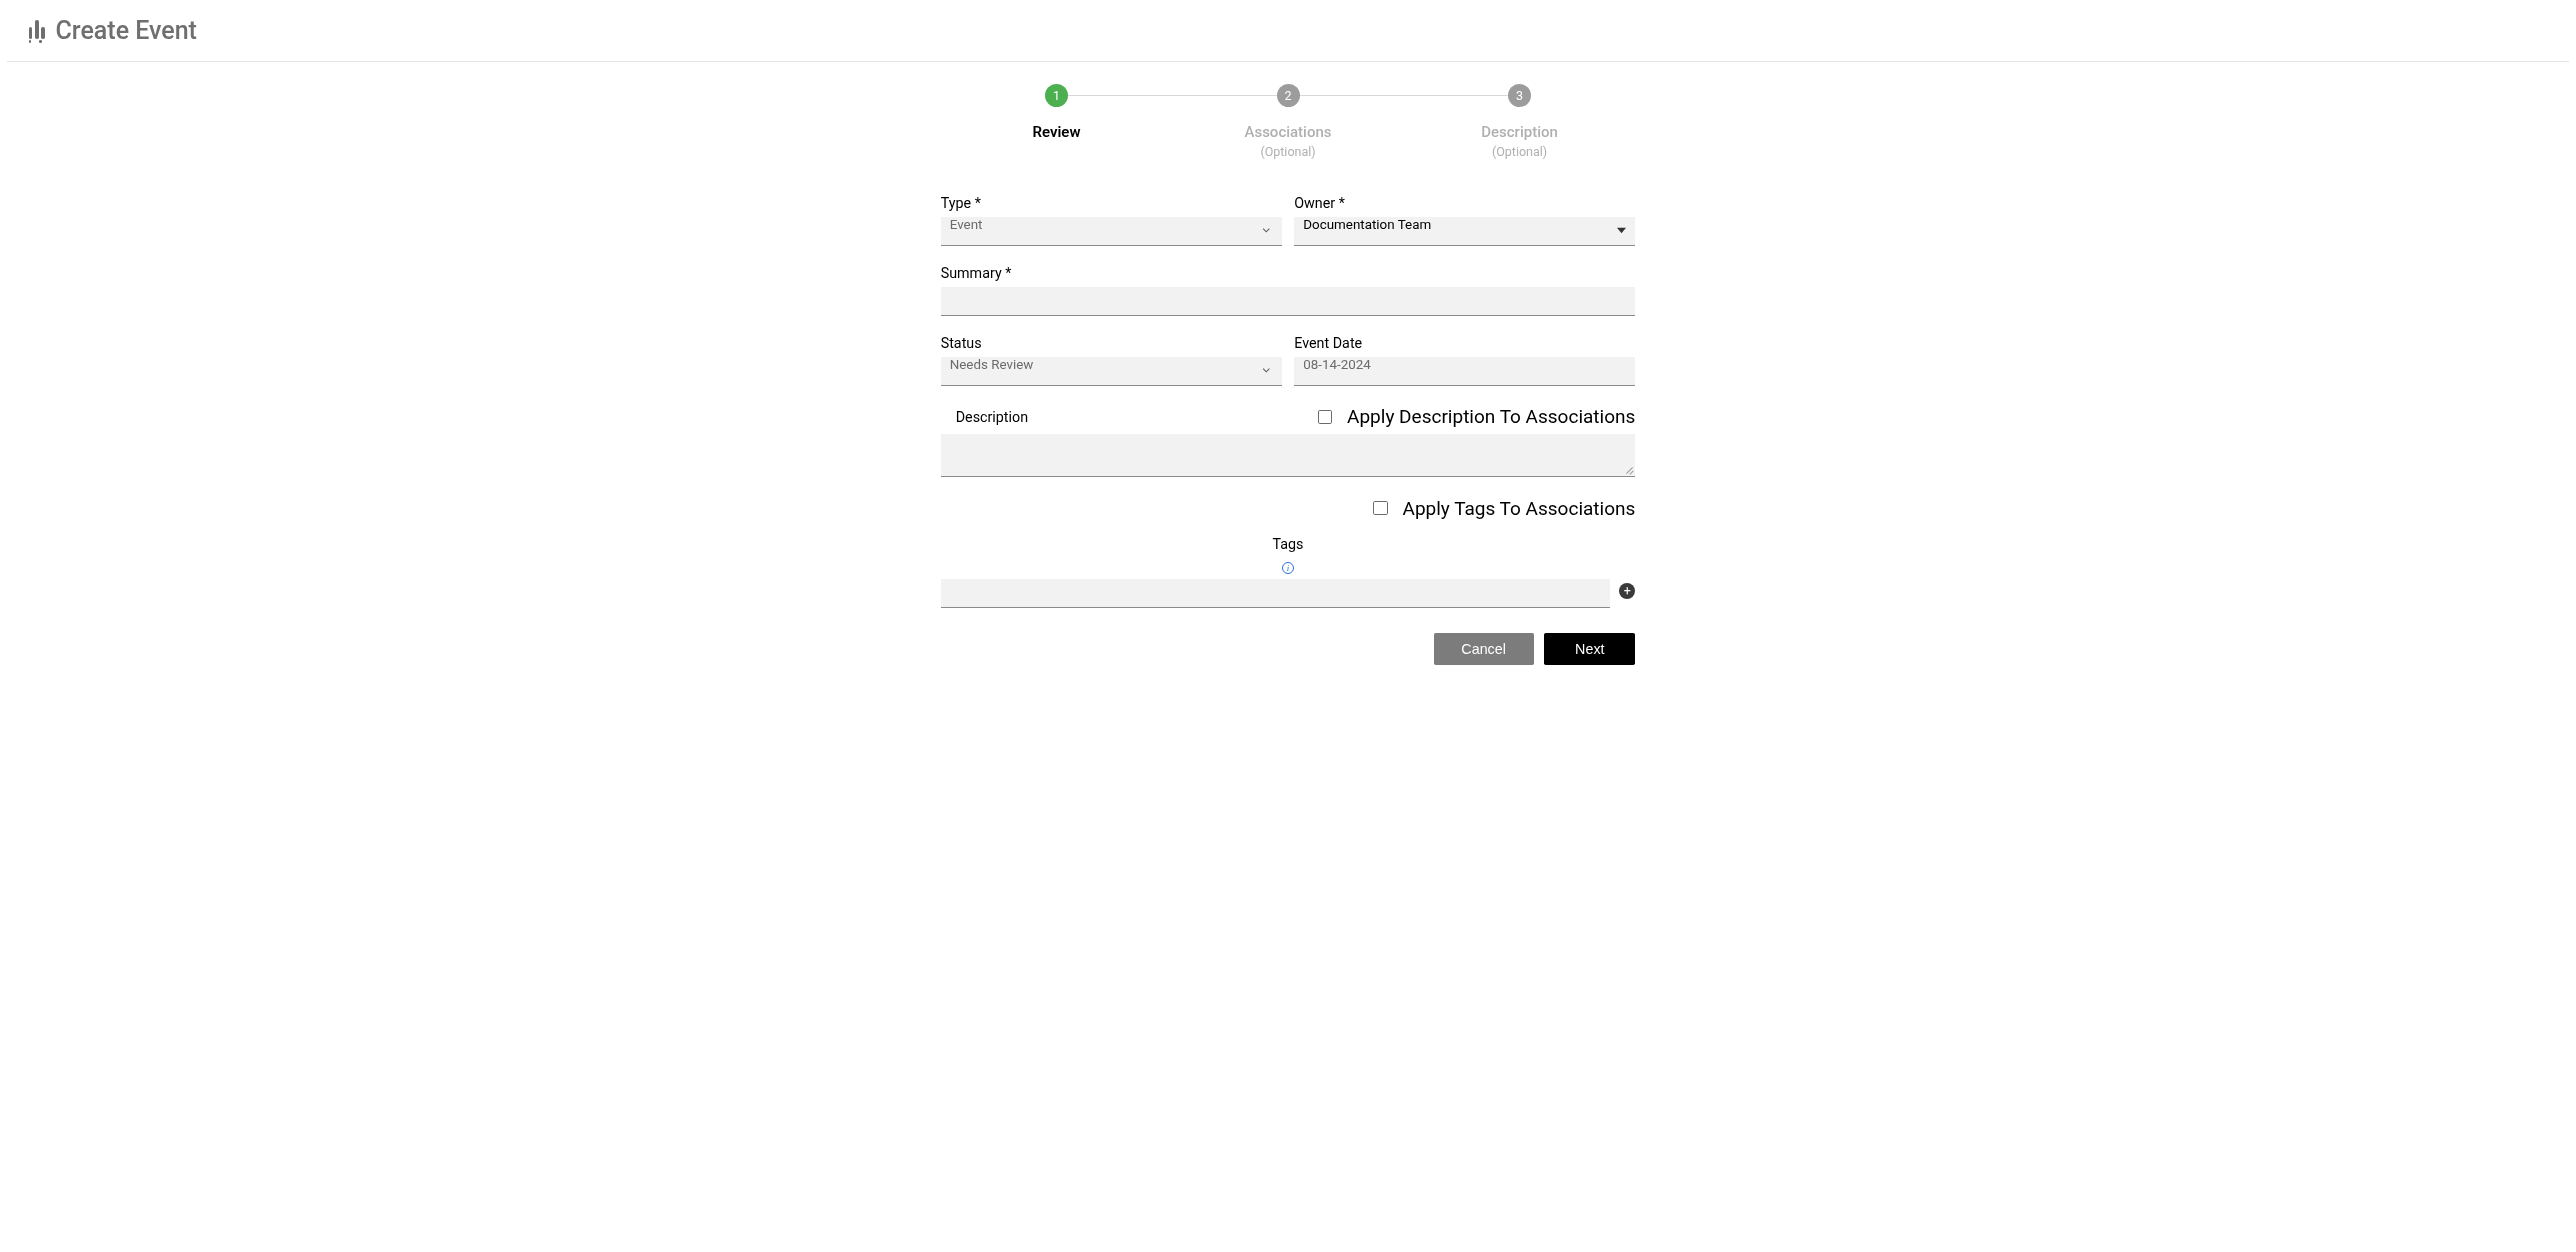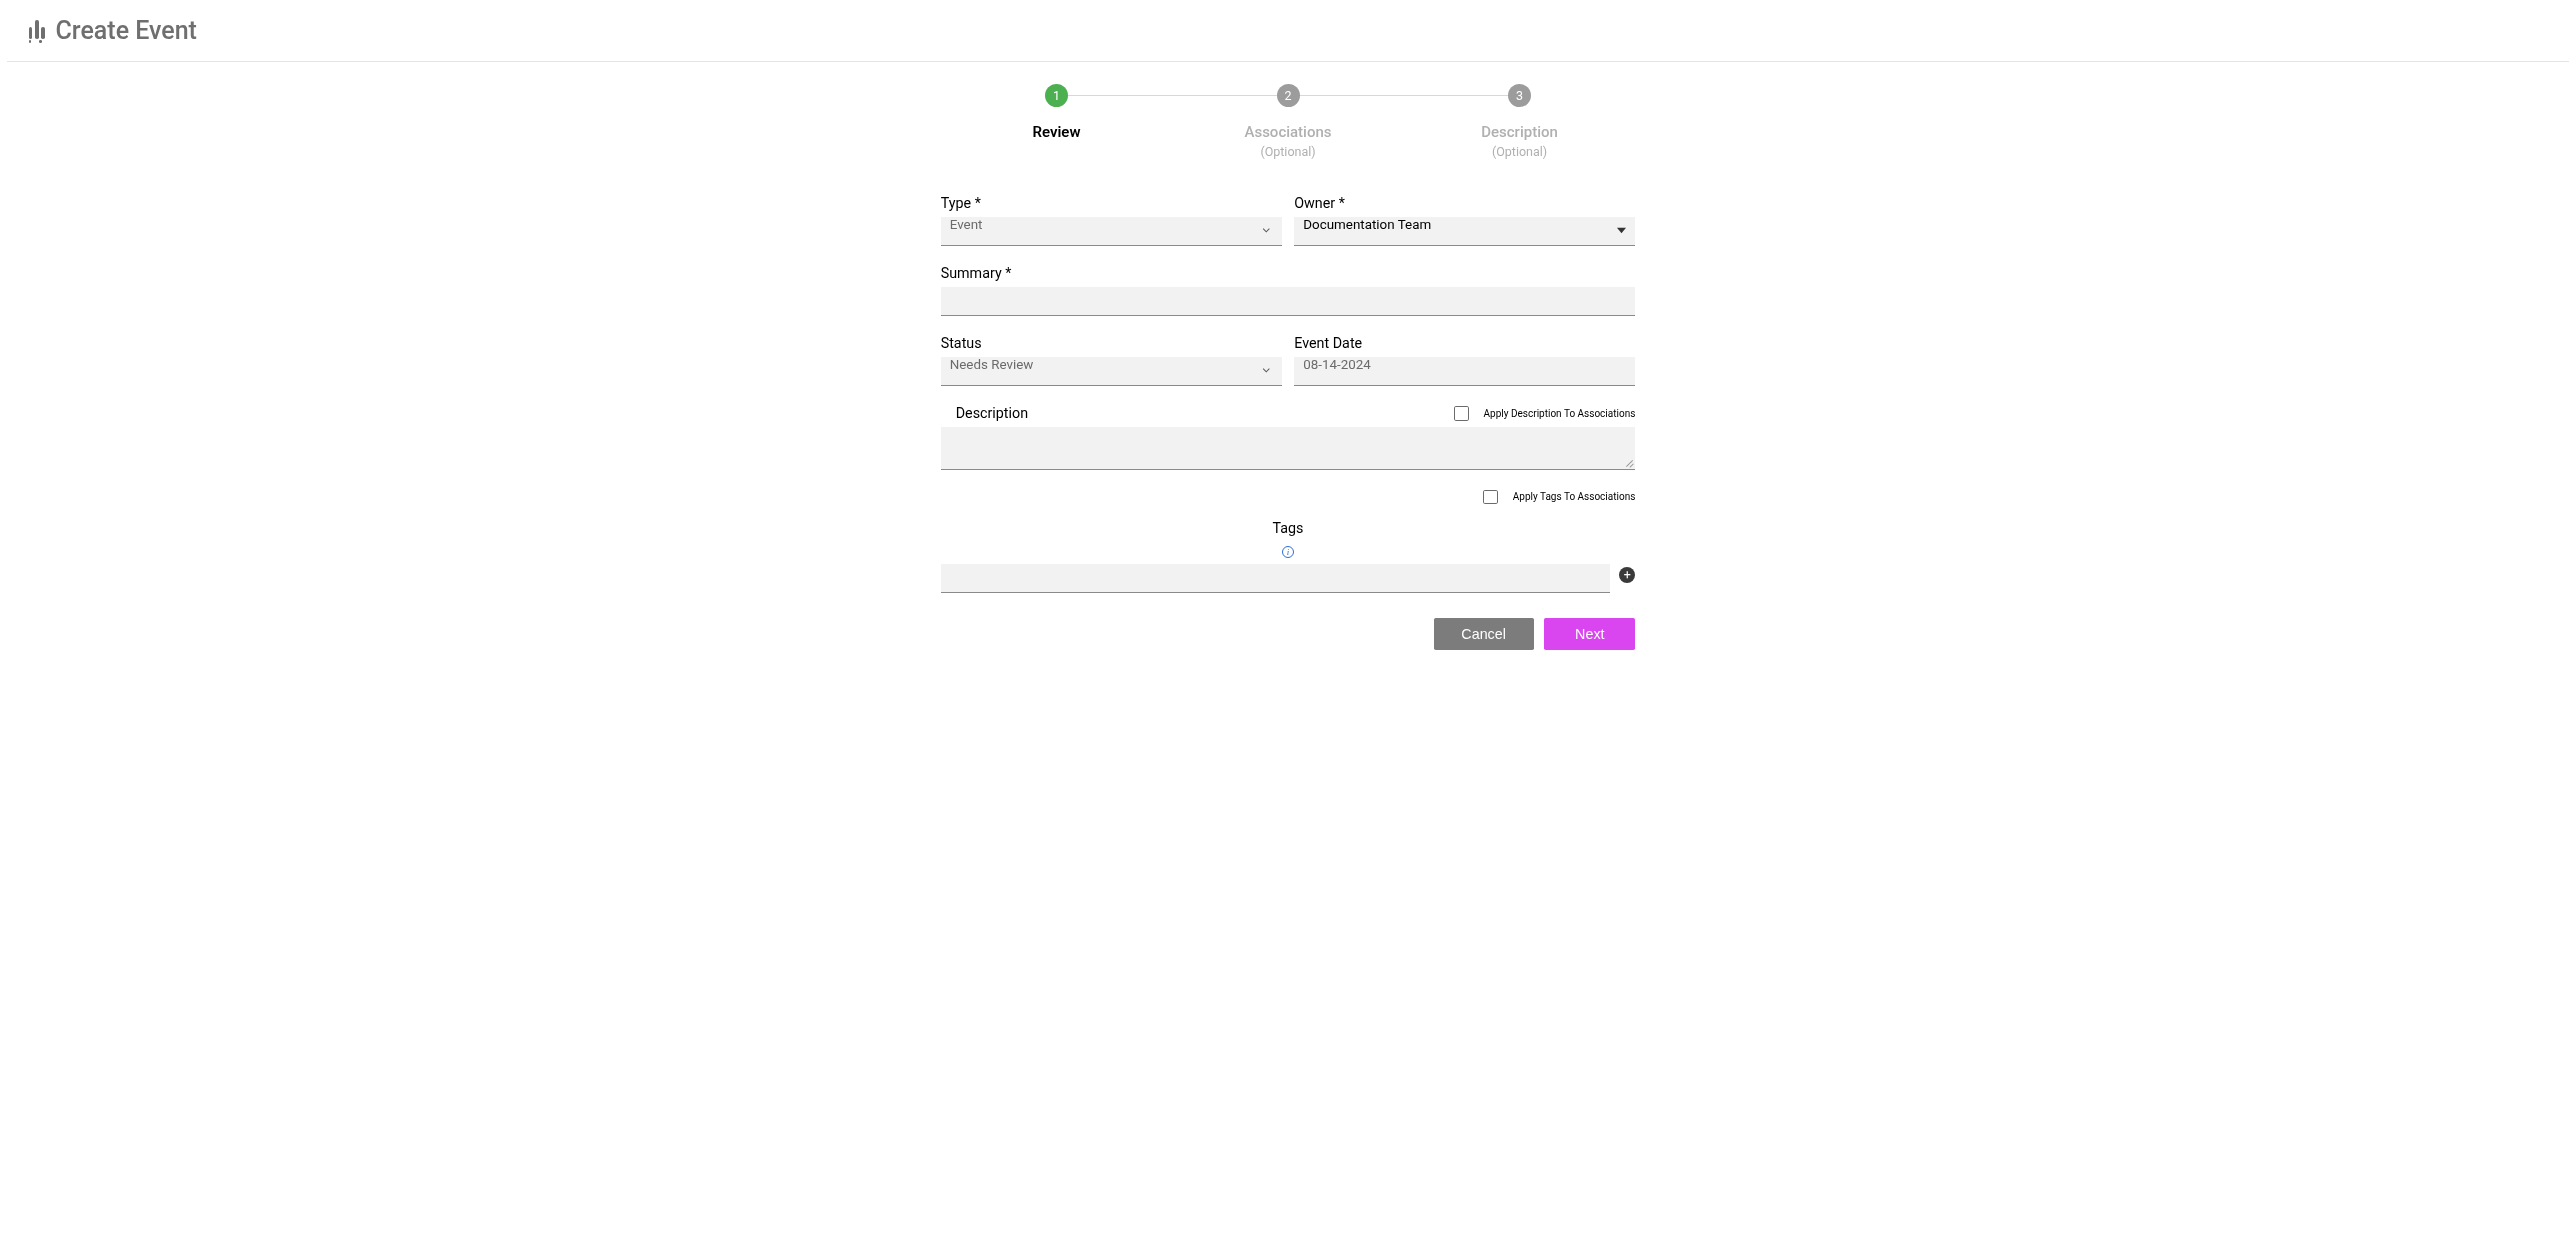--- a/index.html
+++ b/index.html
@@ -179,21 +179,21 @@
       display: flex;
       align-items: center;
       justify-content: space-between;
       margin-bottom: 5.4px;
       padding-left: 15px;
     }
     .checkbox-wrap {
       display: flex;
       align-items: center;
       gap: 15px;
-      font-size: 10px;
+      font-size: 19px;
       color: #000;
     }
     .checkbox {
       width: 14.3px; height: 14.3px;
       border: 1.8px solid #6b6b6b;
       border-radius: 1.8px;
       background: #fff;
       display: inline-block;
     }
     .tags-row {
@@ -254,21 +254,21 @@
     .btn {
       min-width: 100px;
       height: 32px;
       border: none;
       font-size: 14.3px;
       cursor: pointer;
       color: #fff;
       border-radius: 1.8px;
     }
     .btn-secondary { background: #7c7c7c; }
-    .btn-primary { background: #d946ef; min-width: 91px; }
+    .btn-primary { background: #000000; min-width: 91px; }
     .tags-section { margin-bottom: 7.2px; }
   </style>
 </head>
 <body>
 
 <div class="header">
   <div class="header-icon">
     <div>
       <div class="bars">
         <div class="bar b1"></div>

